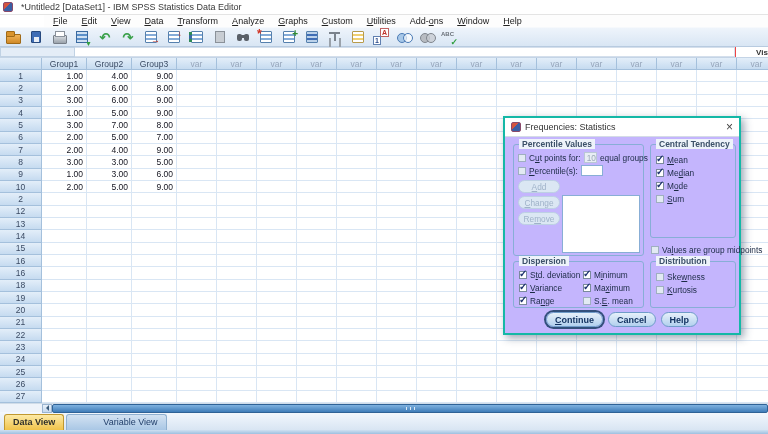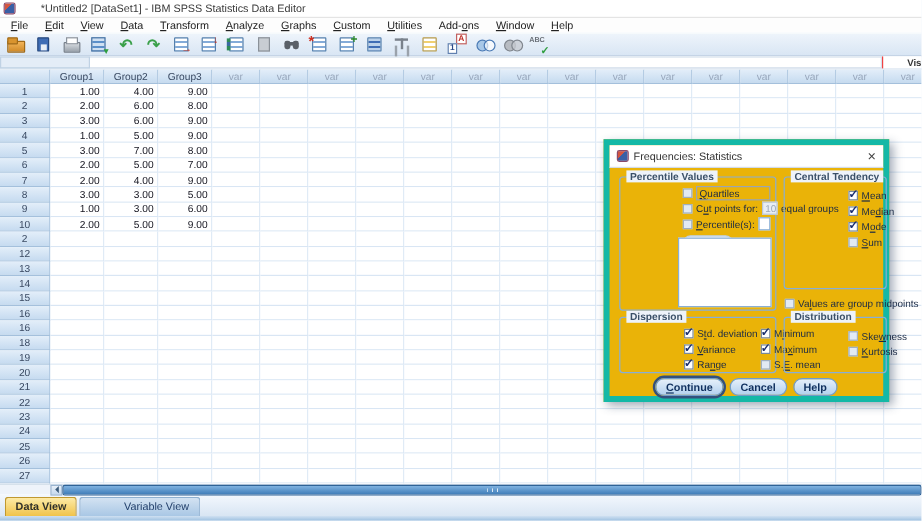--- a/index.html
+++ b/index.html
@@ -1,26 +1,26 @@
 <!DOCTYPE html>
 <html><head>
 <meta charset="utf-8">
 <style>
   * { box-sizing: border-box; margin: 0; padding: 0; }
   html,body { width:768px; height:434px; overflow:hidden; }
   body { font-family:"Liberation Sans", sans-serif; background:#eef3fa; position:relative; }
   .window { position:absolute; inset:0; width:768px; height:434px; background:#fff; }
 
   
-  .titlebar { height:15px; background:#ffffff; display:flex; align-items:center; gap:21px; padding-left:3px; border-bottom:1px solid #e4e4e4; }
+  .titlebar { height:15px; background:#ffffff; display:flex; align-items:center; gap:8px; padding-left:3px; border-bottom:1px solid #e4e4e4; }
   .app-icon { width:10px; height:10px; border-radius:2px; background:linear-gradient(135deg,#d4553f 38%,#3a5fa5 38%); border:1px solid #8a4a6a; flex:0 0 auto; }
   .titlebar .title { font-size:9px; color:#3a3a3a; white-space:nowrap; }
 
   
-  .menubar { height:12px; background:#fdfdfd; display:flex; align-items:center; padding-left:2px; font-size:9px; color:#222; }
+  .menubar { height:12px; background:#fdfdfd; display:flex; align-items:center; padding-left:2px; font-size:9px; color:#222;margin-left:44px; }
   .menu-item { padding:0 7px; cursor:default; white-space:nowrap; }
   .menu-item u { text-decoration:underline; }
 
   
   .toolbar { height:20px; background:linear-gradient(#eef4fb,#d9e6f4); border-top:1px solid #f6f9fc; border-bottom:1px solid #b8cbe0; display:flex; align-items:center; padding-left:4px; gap:5px; }
   .tbi { width:18px; height:16px; position:relative; flex:0 0 auto; display:flex; align-items:center; justify-content:center; }
   .grid-ic::before { content:""; position:absolute; inset:2px 3px; background:repeating-linear-gradient(180deg,#fff 0 2px,#84abd8 2px 4px); border:1px solid #5580ad; border-radius:1px; }
   .ic-open::before { content:""; position:absolute; left:2px; top:5px; width:13px; height:8px; background:linear-gradient(#f2b458,#d08a28); border:1px solid #a06a18; border-radius:1px; }
   .ic-open::after { content:""; position:absolute; left:2px; top:2px; width:7px; height:4px; background:#d9942e; border:1px solid #a06a18; border-radius:1px; }
   .ic-save::before { content:""; position:absolute; inset:2px 4px; background:#3f6db5; border:1px solid #27497e; border-radius:1px; }
@@ -79,26 +79,26 @@
   .hs-thumb::after { content:""; width:9px; height:3px; background:repeating-linear-gradient(90deg,#dce9f5 0 1px,transparent 1px 4px); }
 
   
   .tabsrow { height:18px; background:linear-gradient(#f4f8fd,#d8e5f3); display:flex; align-items:flex-end; padding-left:4px; gap:2px; }
   .tab { font-size:9px; padding:2px 8px 3px 8px; border-radius:3px 3px 0 0; border:1px solid #8fb0d0; border-bottom:none; white-space:nowrap; }
   .tab.active { background:linear-gradient(#fdeaa6,#f0c34a); border-color:#c09830; color:#30302a; font-weight:bold;margin-top:36px; }
   .tab.inactive { background:linear-gradient(#d3e2f2,#a9c7e5); color:#23406b;padding-left:36px; }
   .statusbar { height:4px; background:linear-gradient(#cfe0f1,#9dc0e0); }
 
   
-  .dialog { position:absolute; left:503px; top:116px; width:238px; height:219px; background:#eab308; border:5px solid #14b8a6; box-shadow:3px 3px 8px rgba(40,60,90,.45); z-index:10; }
+  .dialog { position:absolute; left:503px; top:116px; width:238px; height:219px; background:#c4b5fd; border:2px solid #14b8a6; box-shadow:3px 3px 8px rgba(40,60,90,.45); z-index:10; }
   .dlg-titlebar { height:19px; background:#ffffff; border-bottom:1px solid #d4dce6; display:flex; align-items:center; gap:4px; padding:0 6px; }
   .dlg-title { font-size:9px; color:#333; flex:1; white-space:nowrap; }
   .dlg-close { font-size:12px; color:#444; line-height:10px; }
   .dlg-icon { width:10px; height:10px; border-radius:2px; background:linear-gradient(135deg,#d4553f 38%,#3a5fa5 38%); border:1px solid #8a4a6a; flex:0 0 auto; }
-  .group { position:absolute; border:1px solid #88aed6; border-radius:3px;padding-left:48px; }
+  .group { position:absolute; border:1px solid #88aed6; border-radius:3px; }
   .group-title { position:absolute; top:-6px; left:5px; background:#eef3fa; padding:0 3px; font-size:8.5px; color:#3b5068; font-weight:bold; white-space:nowrap; }
   .cbrow { display:flex; align-items:center; gap:3px; height:13px; font-size:8.3px; color:#1b2a45; white-space:nowrap; }
   .cbrow u { text-decoration:underline; }
   .cb { width:8px; height:8px; flex:0 0 auto; border:1px solid #9fafc0; background:#e2eaf3; position:relative; }
   .cb.checked { background:#fff; border-color:#7a8a9c; }
   .cb.checked::after { content:"✓"; position:absolute; left:-1px; top:-4px; font-size:10px; font-weight:bold; color:#1b2f6e; }
   .focus-rect { flex:1; height:12px; border:1px solid #9aa5b2; display:flex; align-items:center; padding-left:2px; }
   .tfield { height:11px; font-size:8.3px; display:flex; align-items:center; justify-content:flex-start; padding-left:2px; }
   .tfield.disabled { width:23px; background:#e8edf4; border:1px solid #bac7d6; color:#9aa7b8; }
   .tfield.enabled { width:22px; background:#fff; border:1px solid #88aed6; color:#1b2a45; }
@@ -794,26 +794,20 @@
     <div class="dlg-titlebar">
       <div class="dlg-icon"></div>
       <span class="dlg-title">Frequencies: Statistics</span>
       <span class="dlg-close">×</span>
     </div>
 
     <div class="group" style="left:8px; top:26px; width:131px; height:112px;">
       <span class="group-title">Percentile Values</span>
       <div style="padding:6px 4px 0 4px;">
         <div class="cbrow">
-          <span class="cb" id="cb-quartiles"></span>
-          <span class="focus-rect">
-              <span id="lbl-quartiles"><u>Q</u>uartiles</span>
-            </span>
-        </div>
-        <div class="cbrow">
           <span class="cb" id="cb-cutpoints"></span>
           <span id="lbl-cutpoints">C<u>u</u>t points for:</span>
           <span class="tfield disabled">10</span>
           <span>equal groups</span>
         </div>
         <div class="cbrow">
           <span class="cb" id="cb-percentiles"></span>
           <span id="lbl-percentiles"><u>P</u>ercentile(s):</span>
           <span class="tfield enabled"></span>
         </div>

